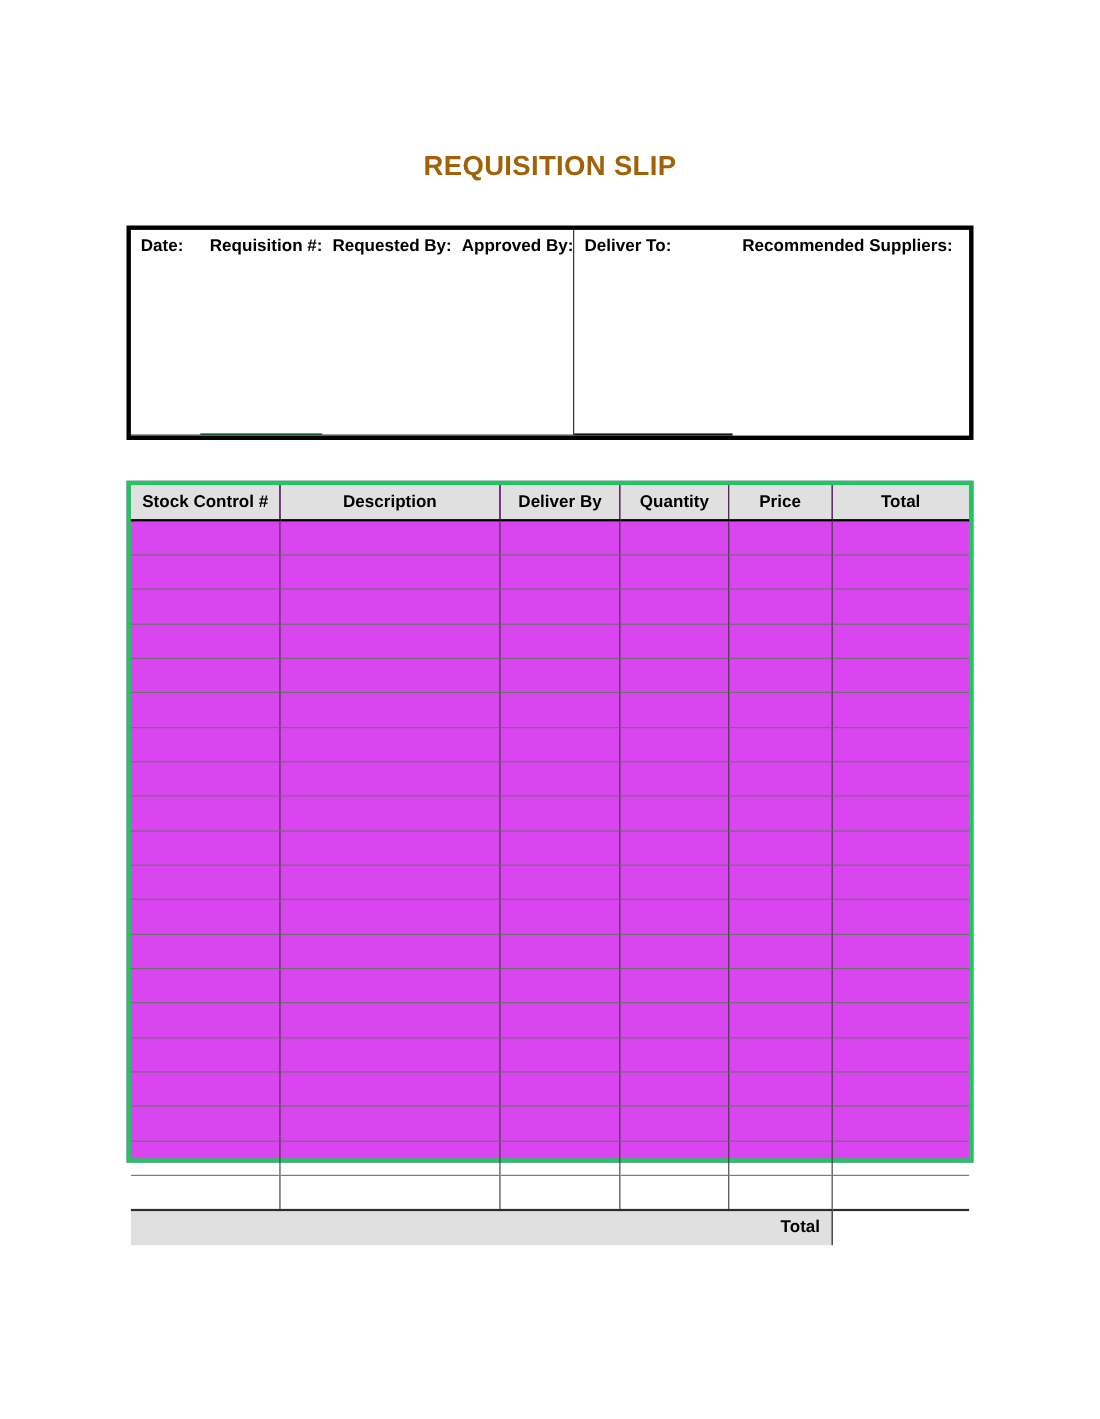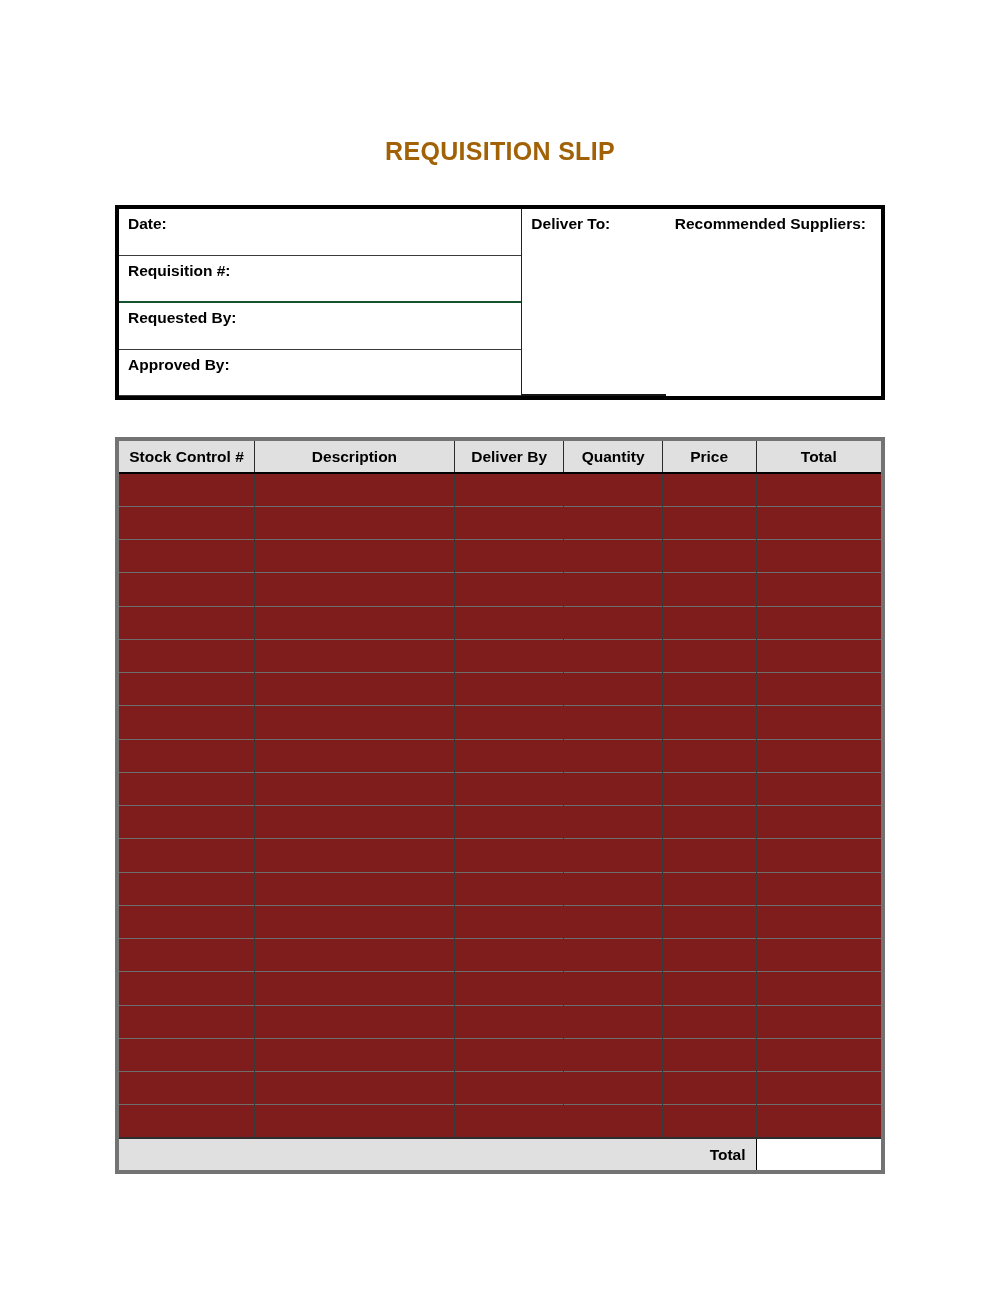--- a/index.html
+++ b/index.html
@@ -20,21 +20,21 @@
   
   .info-box {
     position:absolute; top:205px; left:115px;
     width:770px; height:195px;
     border:4px solid #000;
     display:flex;
     background:#fff;
   }
   .info-left {
     width:52.8%; height:100%;
-    display:flex; flex-direction:column;
+    display:flex; flex-direction:row;
   }
   .info-left .info-cell { flex:1 1 0; }
   .info-left .info-cell:nth-child(1),
   .info-left .info-cell:nth-child(3),
   .info-left .info-cell:nth-child(4) { border-bottom:1.5px solid #3a3a3a; }
   .info-left .info-cell:nth-child(2) { border-bottom:2px solid #14532d; }
   .info-right {
     width:47.2%; height:100%;
     border-left:1.5px solid #222;
     display:flex; flex-direction:row;
@@ -43,23 +43,23 @@
   .info-right .cell-bottom { flex:3 1 0; }
   .lbl {
     display:block;
     padding:6px 0 0 9px;
     font-size:15.5px; font-weight:bold;
     white-space:nowrap;
   }
   
   .table-wrap {
     position:absolute; top:437px; left:115px;
-    width:770px; height:737px;
-    border:4px solid #737373;
-    background:#7f1d1d;
+    width:770px; height:620px;
+    border:4px solid #22c55e;
+    background:#d946ef;
   }
   table {
     width:100%; height:100%;
     border-collapse:collapse;
     table-layout:fixed;
   }
   thead th {
     height:32px;
     background:#e0e0e0;
     font-size:15.5px; font-weight:bold;

